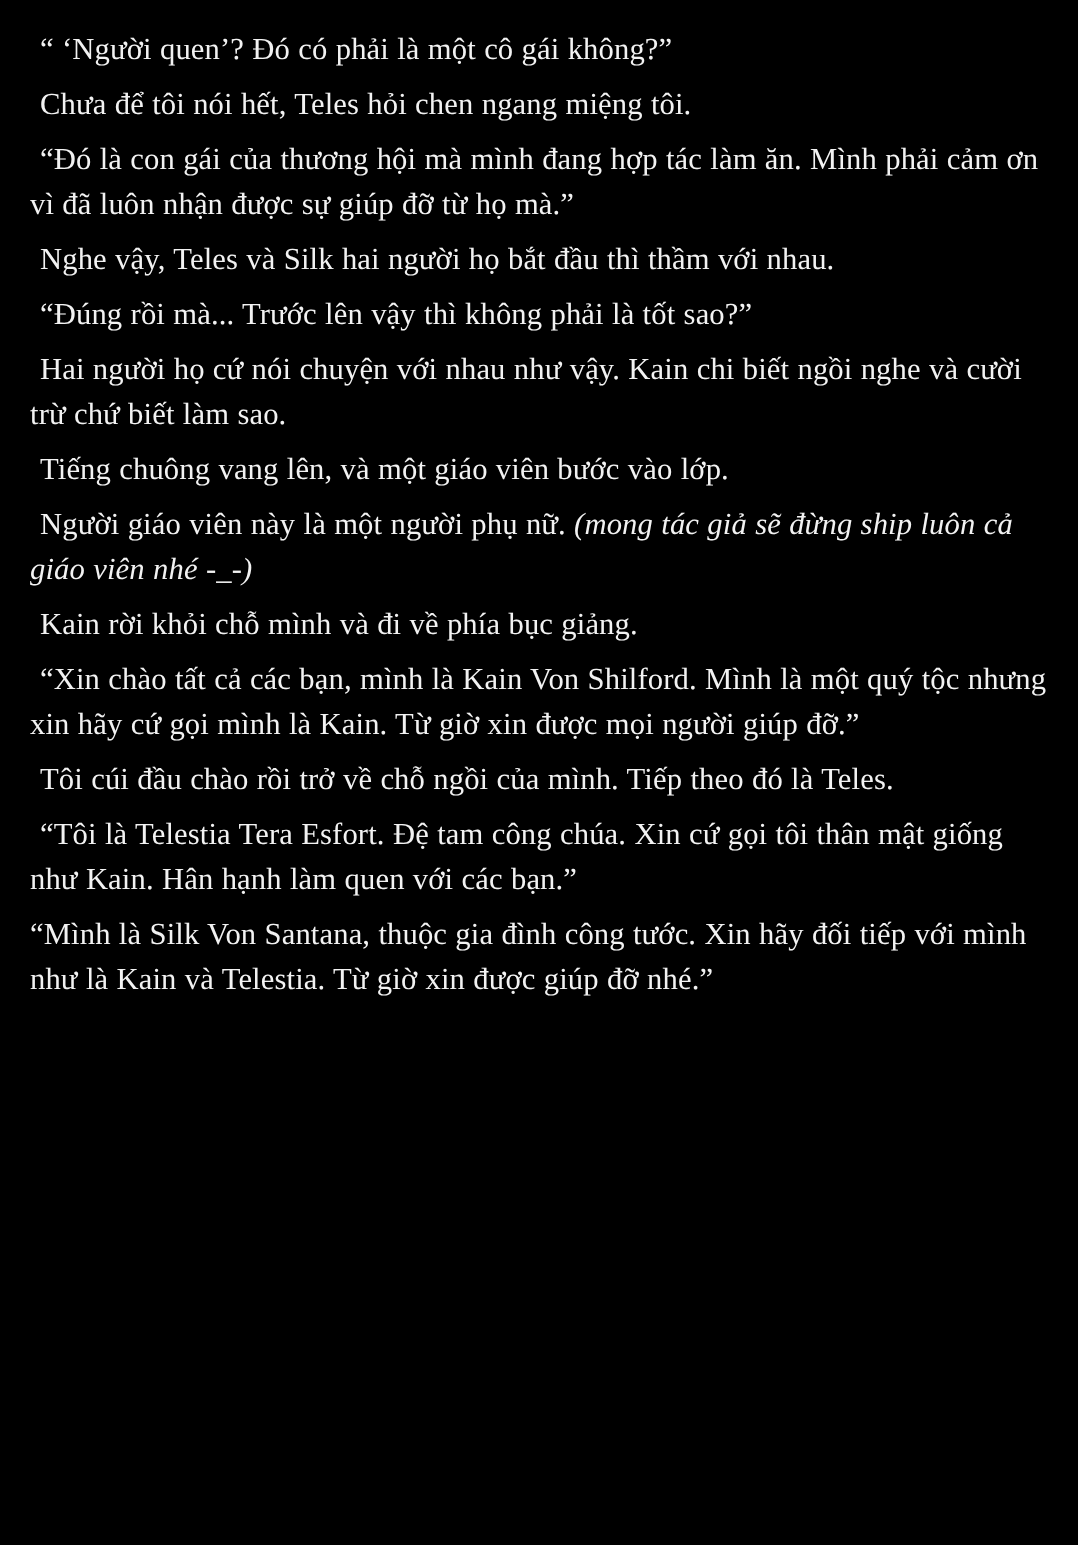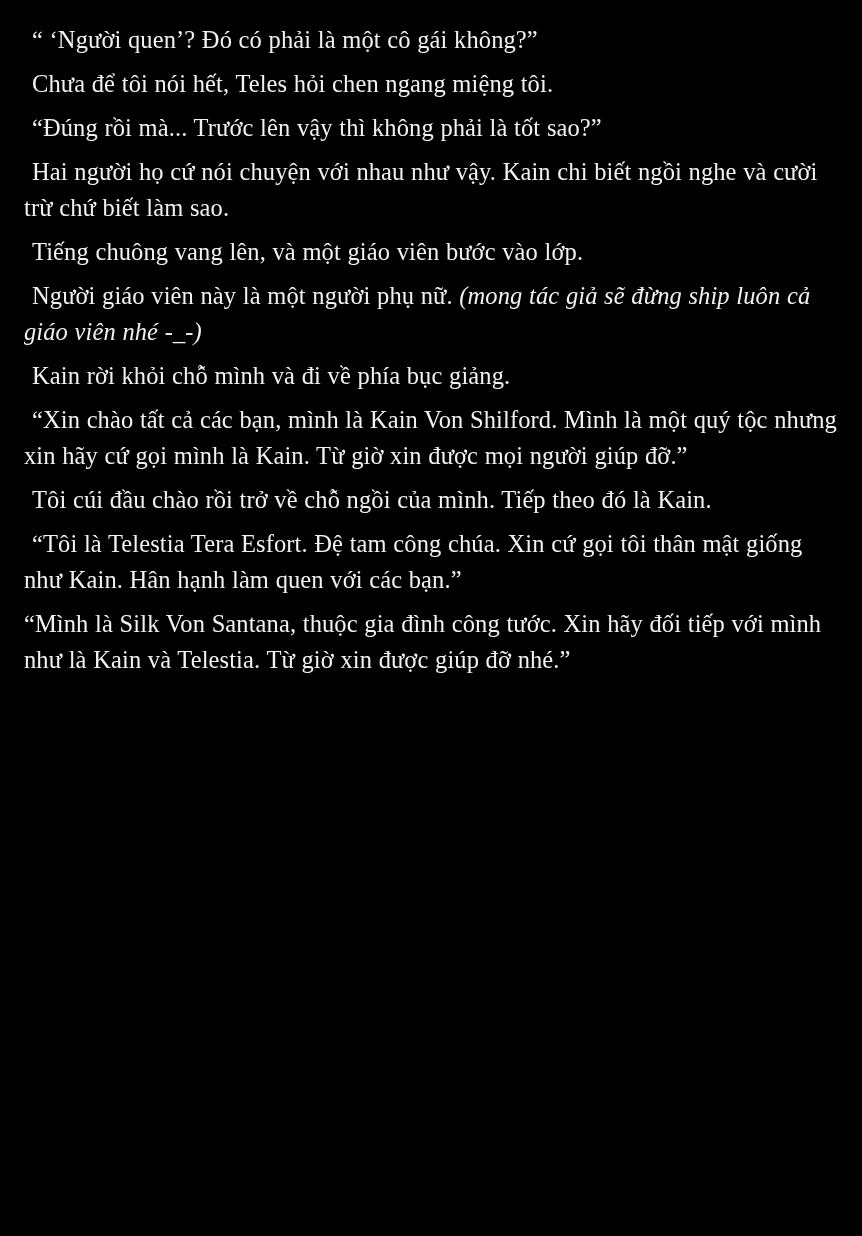--- a/index.html
+++ b/index.html
@@ -38,23 +38,25 @@
     font-style: italic;
   }
 </style>
 </head>
 <body>
 
 <div id="page">
 
   <p class="para indent">“ ‘Người quen’? Đó có phải là một cô gái không?”</p>
   <p class="para indent">Chưa để tôi nói hết, Teles hỏi chen ngang miệng tôi.</p>
+  <p class="para indent">“Đó là con gái của thương hội mà mình đang hợp tác làm ăn. Mình phải cảm ơn vì đã luôn nhận được sự giúp đỡ từ họ mà.”</p>
+  <p class="para indent">Nghe vậy, Teles và Silk hai người họ bắt đầu thì thầm với nhau.</p>
   <p class="para indent">“Đúng rồi mà... Trước lên vậy thì không phải là tốt sao?”</p>
   <p class="para indent">Hai người họ cứ nói chuyện với nhau như vậy. Kain chi biết ngồi nghe và cười trừ chứ biết làm sao.</p>
   <p class="para indent">Tiếng chuông vang lên, và một giáo viên bước vào lớp.</p>
   <p class="para indent"><span>Người giáo viên này là một người phụ nữ. </span><em>(mong tác giả sẽ đừng ship luôn cả giáo viên nhé -_-)</em></p>
   <p class="para indent">Kain rời khỏi chỗ mình và đi về phía bục giảng.</p>
   <p class="para indent">“Xin chào tất cả các bạn, mình là Kain Von Shilford. Mình là một quý tộc nhưng xin hãy cứ gọi mình là Kain. Từ giờ xin được mọi người giúp đỡ.”</p>
-  <p class="para indent">Tôi cúi đầu chào rồi trở về chỗ ngồi của mình. Tiếp theo đó là Kain.</p>
+  <p class="para indent">Tôi cúi đầu chào rồi trở về chỗ ngồi của mình. Tiếp theo đó là Teles.</p>
   <p class="para indent">“Tôi là Telestia Tera Esfort. Đệ tam công chúa. Xin cứ gọi tôi thân mật giống như Kain. Hân hạnh làm quen với các bạn.”</p>
   <p class="para">“Mình là Silk Von Santana, thuộc gia đình công tước. Xin hãy đối tiếp với mình như là Kain và Telestia. Từ giờ xin được giúp đỡ nhé.”</p>
 
 </div>
 
 </body></html>

